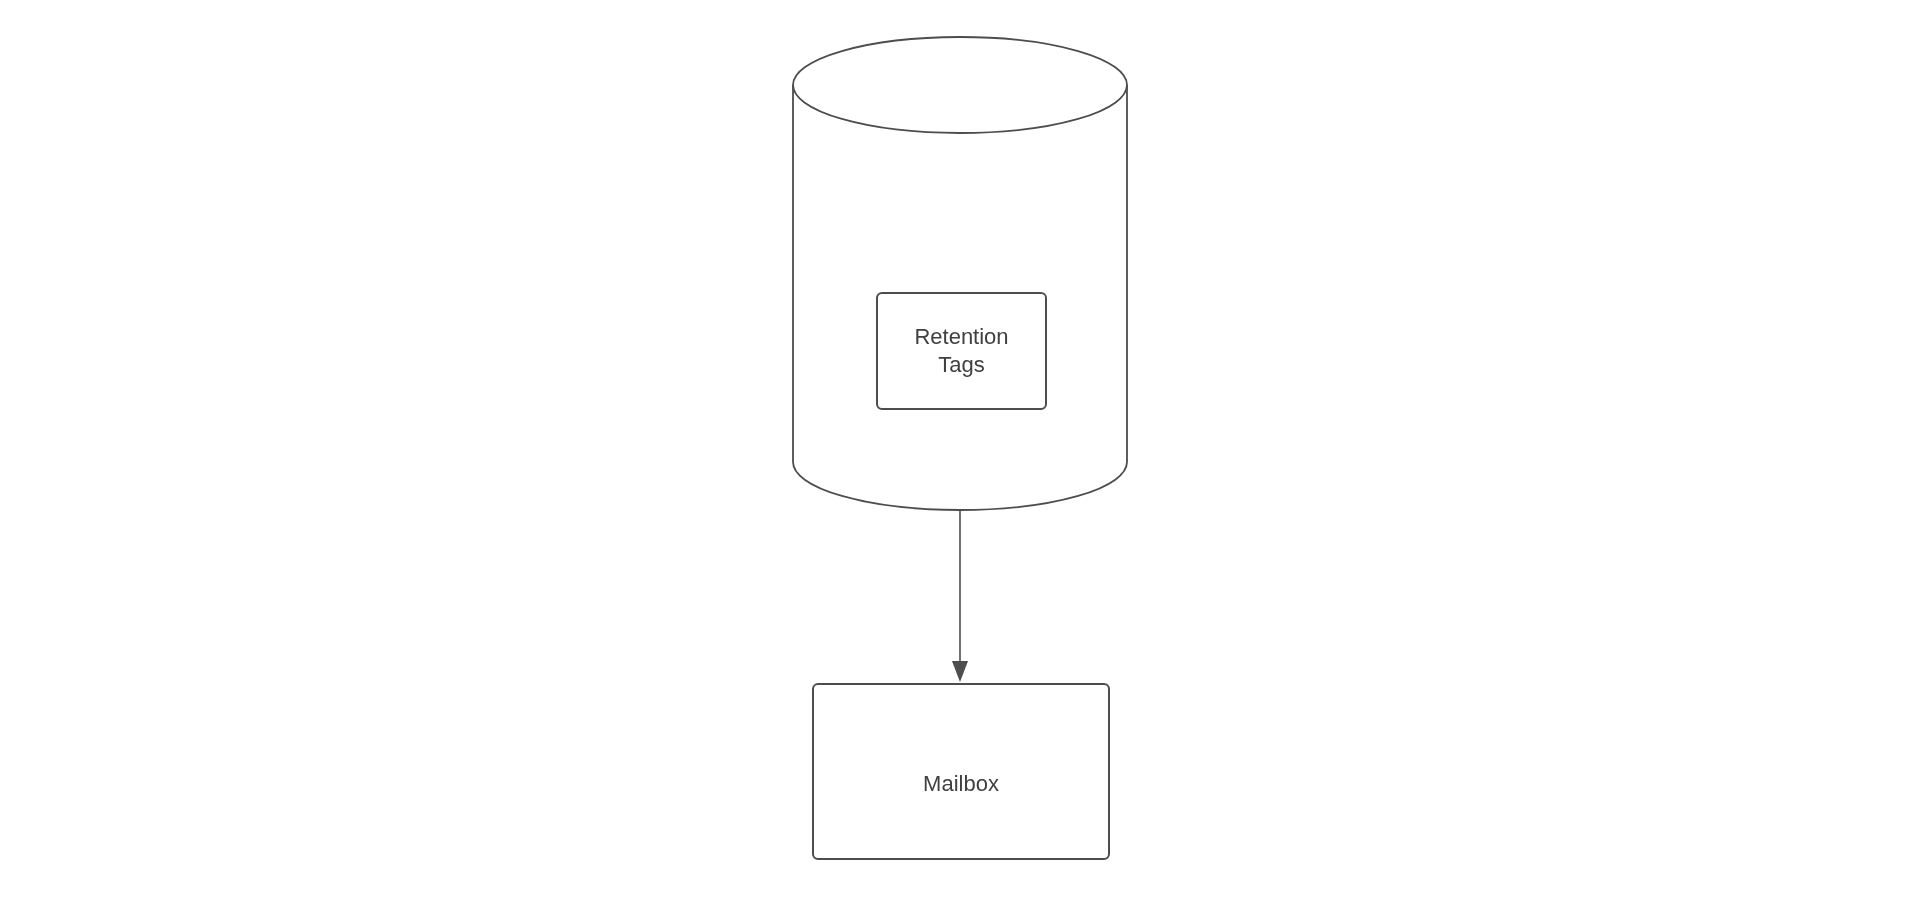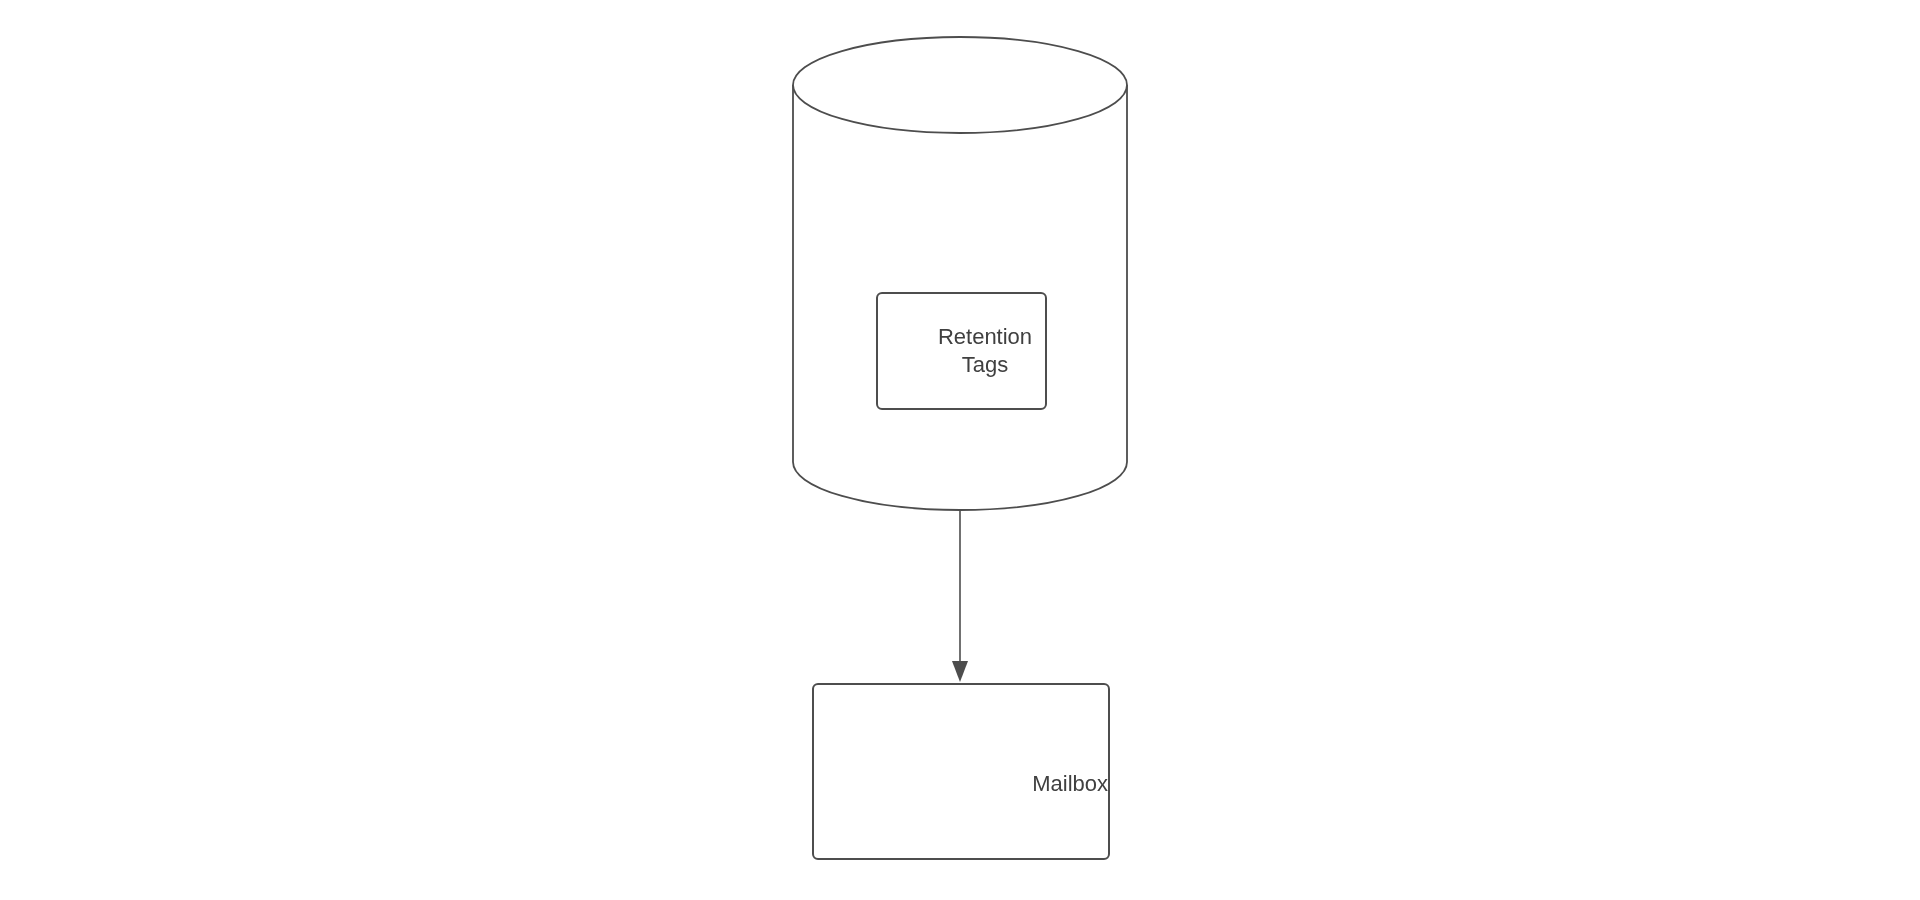--- a/index.html
+++ b/index.html
@@ -35,21 +35,21 @@
     top: 207px;
     width: 300px;
   }
   .box {
     position: absolute;
     border: 2px solid #4d4d4d;
     border-radius: 6px;
     background: #ffffff;
     display: flex;
     align-items: center;
-    justify-content: flex-end;
+    justify-content: center;
     box-sizing: border-box;
   }
   .box-retention-tags {
     left: 876px;
     top: 292px;
     width: 171px;
     height: 118px;
   }
   .box-retention-tags .inner-label {
     max-width: 120px;

